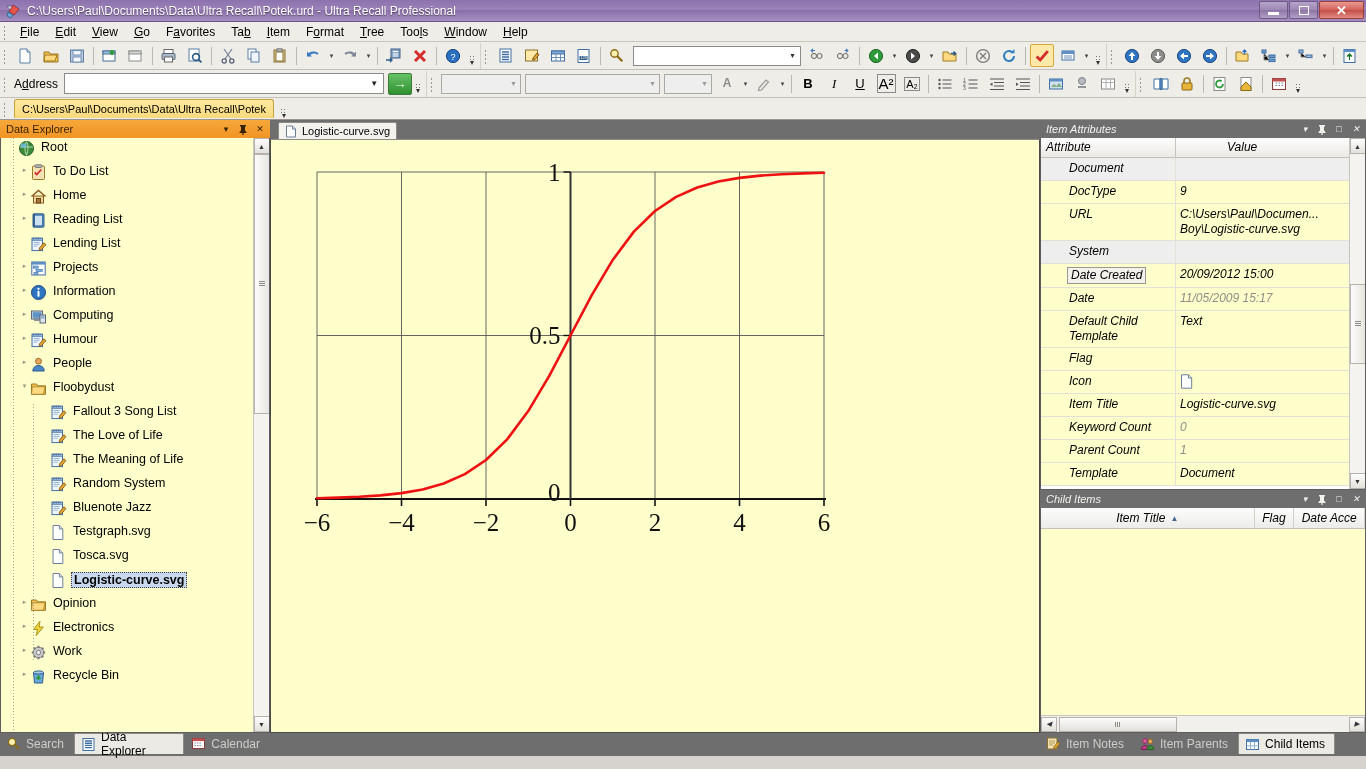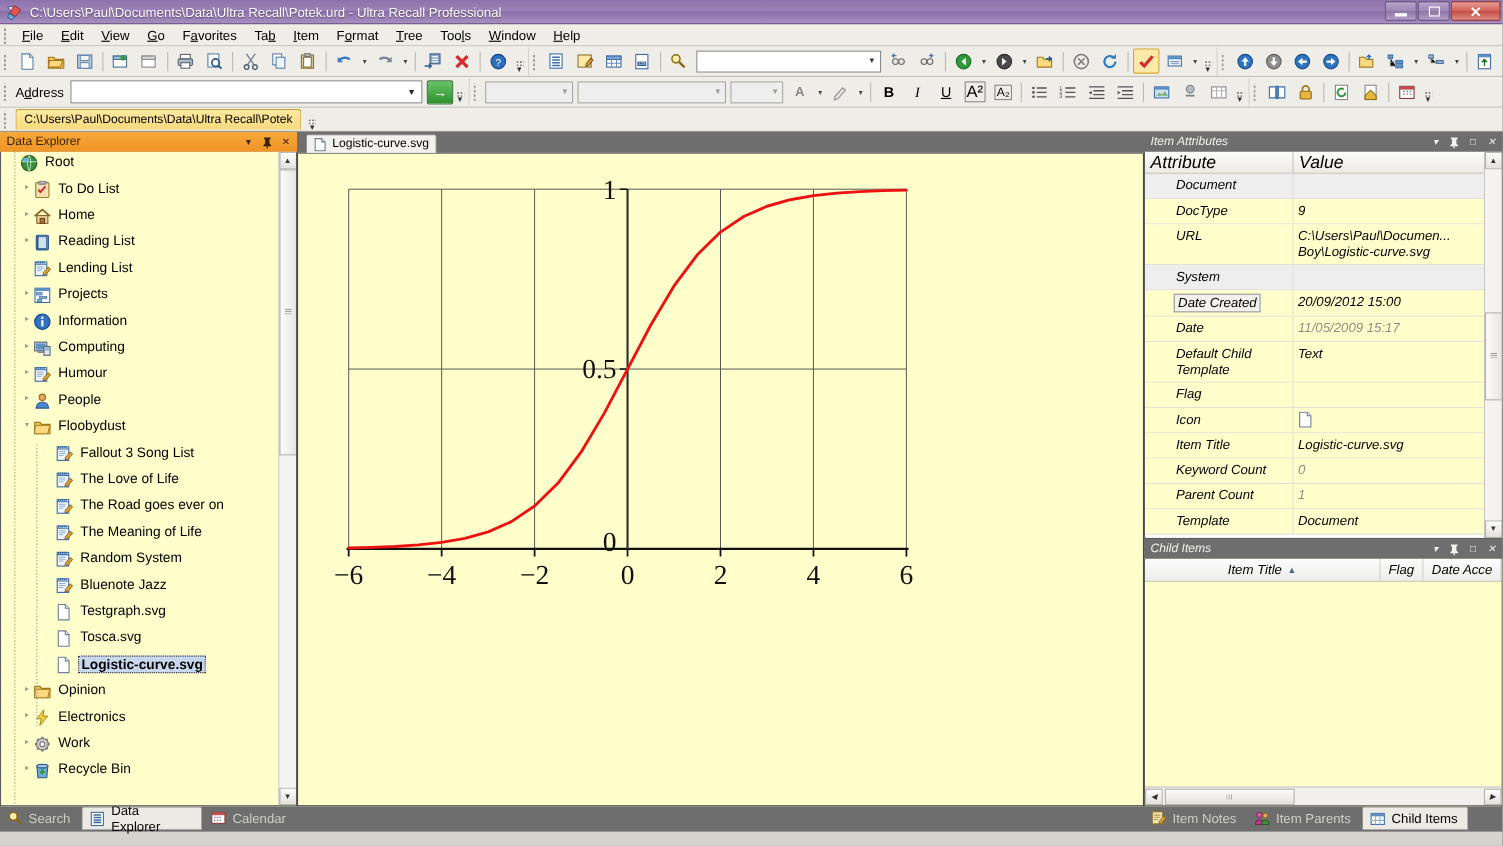--- a/index.html
+++ b/index.html
@@ -187,21 +187,21 @@
 
   
   #right{ width:326px; display:flex; flex-direction:column; background:#6e6e6e;font-style:italic; }
   #attrs-wrap{ height:370px;display:flex;flex-direction:column; }
   #attrs-grid{
     flex:1;display:flex;background:#fff;border:1px solid #5d5d5d;border-top:none;overflow:hidden;
   }
   .grid-main{ flex:1;display:flex;flex-direction:column;overflow:hidden; }
   .grid-head{
     height:20px;display:flex;background:linear-gradient(to bottom,#fdfdfd,#eceae5);
-    border-bottom:1px solid #c3c0b9;font-size:16px;color:#000;
+    border-bottom:1px solid #c3c0b9;font-size:12px;color:#000;gap:46px;
   }
   .grid-head .c1{ width:135px;padding:2px 0 0 5px;border-right:1px solid #c8c5bf; }
   .grid-head .c2{ flex:1;padding:2px 0 0 5px; }
   .grid-rows{ flex:1;overflow:hidden; }
   .grow{ display:flex;border-bottom:1px solid #e3e0d7;font-size:12px;min-height:23px; }
   .grow .c1{
     width:135px;border-right:1px solid #e3e0d7;padding:3px 3px 3px 28px;color:#000;
     line-height:15px;
   }
   .grow .c2{ flex:1;padding:3px 4px;color:#000;line-height:15px;word-break:break-all; }
@@ -867,31 +867,20 @@
           <div class="tr indent-2">
             <span class="expander"></span>
             <span class="ico"><svg width="17" height="17" viewBox="0 0 17 17">
                 <rect x="2" y="2.2" width="10.5" height="12.4" fill="#eef4fa" stroke="#3f6fa5"></rect>
                 <path d="M2 4.2h10.5" stroke="#3f6fa5"></path>
                 <path d="M3.3 1.6v2M5 1.6v2M6.7 1.6v2M8.4 1.6v2M10.1 1.6v2" stroke="#3f6fa5" stroke-width="1.1"></path>
                 <path d="M3.6 6.5h6M3.6 8.3h6M3.6 10.1h4" stroke="#8fb2d4" stroke-width="0.9"></path>
                 <path d="M9.5 11.8l4.3-5 2.2 1.8-4.3 5-2.6.7z" fill="#e0a030" stroke="#7a5a18" stroke-width="0.8"></path>
               </svg></span>
             <span class="lbl">The Love of Life</span>
-          </div>
-          <div class="tr indent-2">
-            <span class="expander"></span>
-            <span class="ico"><svg width="17" height="17" viewBox="0 0 17 17">
-                <rect x="2" y="2.2" width="10.5" height="12.4" fill="#eef4fa" stroke="#3f6fa5"></rect>
-                <path d="M2 4.2h10.5" stroke="#3f6fa5"></path>
-                <path d="M3.3 1.6v2M5 1.6v2M6.7 1.6v2M8.4 1.6v2M10.1 1.6v2" stroke="#3f6fa5" stroke-width="1.1"></path>
-                <path d="M3.6 6.5h6M3.6 8.3h6M3.6 10.1h4" stroke="#8fb2d4" stroke-width="0.9"></path>
-                <path d="M9.5 11.8l4.3-5 2.2 1.8-4.3 5-2.6.7z" fill="#e0a030" stroke="#7a5a18" stroke-width="0.8"></path>
-              </svg></span>
-            <span class="lbl">The Road goes ever on</span>
           </div>
           <div class="tr indent-2">
             <span class="expander"></span>
             <span class="ico"><svg width="17" height="17" viewBox="0 0 17 17">
                 <rect x="2" y="2.2" width="10.5" height="12.4" fill="#eef4fa" stroke="#3f6fa5"></rect>
                 <path d="M2 4.2h10.5" stroke="#3f6fa5"></path>
                 <path d="M3.3 1.6v2M5 1.6v2M6.7 1.6v2M8.4 1.6v2M10.1 1.6v2" stroke="#3f6fa5" stroke-width="1.1"></path>
                 <path d="M3.6 6.5h6M3.6 8.3h6M3.6 10.1h4" stroke="#8fb2d4" stroke-width="0.9"></path>
                 <path d="M9.5 11.8l4.3-5 2.2 1.8-4.3 5-2.6.7z" fill="#e0a030" stroke="#7a5a18" stroke-width="0.8"></path>
               </svg></span>

